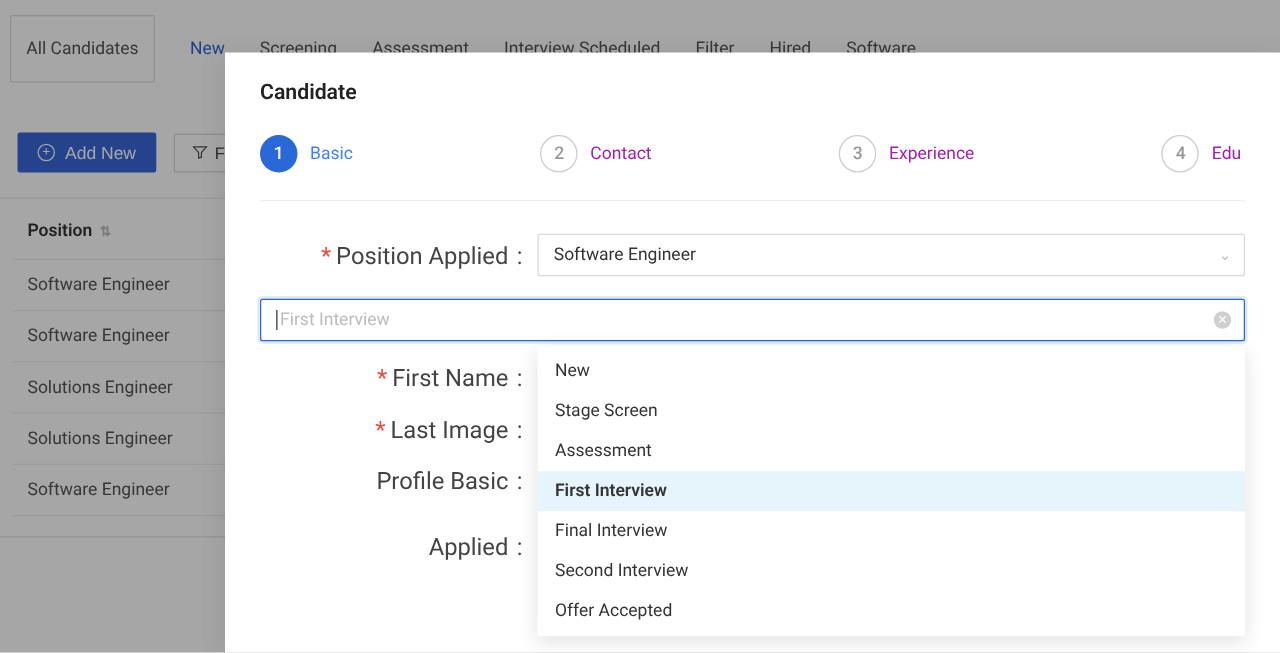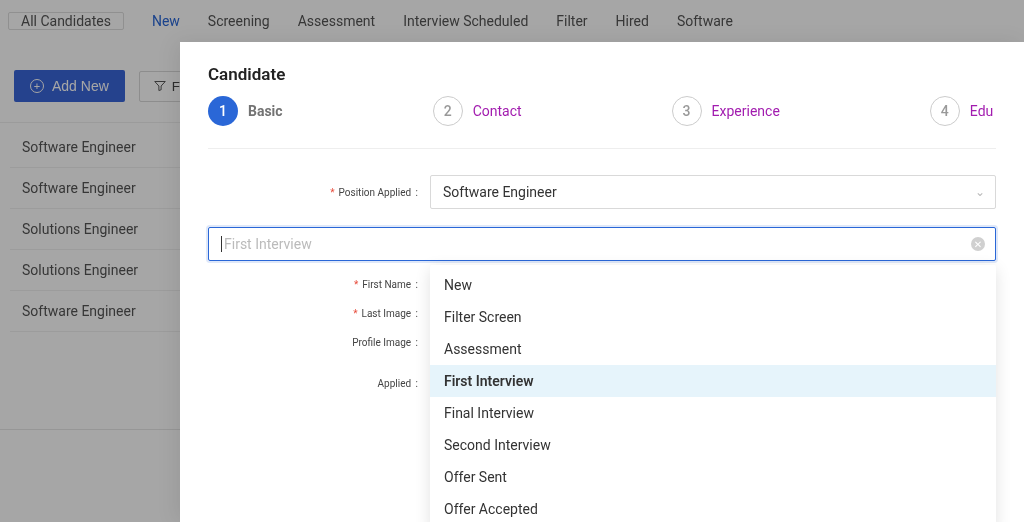--- a/index.html
+++ b/index.html
@@ -30,21 +30,21 @@
       display: flex;
       align-items: center;
       padding: 12px 8px 18px 8px;
       gap: 28px;
       color: #555;
     }
     .tabs-row .tab { cursor: pointer; }
     .tabs-row .tab.selected {
       border: 1px solid #ddd;
       background: #fff;
-      padding: 0 12px;
+      padding: 18px 12px;
       border-radius: 2px;
     }
     .tabs-row .tab.plain { color: #2a67d7; }
     .toolbar-row {
       display: flex;
       align-items: center;
       gap: 14px;
       padding: 22px 14px 20px;
       border-bottom: 1px solid #eee;
     }
@@ -122,21 +122,21 @@
       bottom: 0;
       background: #fff;
       z-index: 10;
       box-shadow: -4px 0 20px rgba(0,0,0,0.08);
       padding: 22px 28px 0 28px;
     }
     .drawer-title {
       font-size: 17px;
       font-weight: 600;
       color: #222;
-      margin-bottom: 12px;
+      margin-bottom: 24px;
     }
     .steps {
       display: flex;
       align-items: center;
       gap: 0;
       padding-bottom: 22px;
       border-bottom: 1px solid #eee;
       margin-bottom: 26px;
     }
     .step {
@@ -150,39 +150,39 @@
       width: 30px; height: 30px;
       border-radius: 50%;
       display: flex;
       align-items: center;
       justify-content: center;
       font-size: 14px;
       font-weight: 500;
     }
     .step-circle.active { background: #2a67d7; color: #fff; }
     .step-circle.inactive { border: 1px solid #ccc; color: #999; }
-    .step-label { color: #737373; font-weight: 700; }
+    .step-label { color: #3b82f6; font-weight: 400; }
     .step.inactive .step-label { color: #a21caf; font-weight: 400; }
 
     .form {
       display: flex;
       flex-direction: column;
       gap: 18px;
     }
     .form-row {
       display: flex;
       align-items: center;
       gap: 12px;
       position: relative;
     }
     .form-label {
       width: 210px;
       text-align: right;
       color: #444;
-      font-size: 10px;
+      font-size: 19px;
     }
     .req { color: #e74c3c; margin-right: 4px; }
     .colon { margin-left: 2px; color: #444; }
     .form-control {
       flex: 1;
       min-width: 0;
     }
     .select {
       width: 100%;
       border: 1px solid #d9d9d9;
@@ -278,20 +278,24 @@
       <span class="filter-icon">
         <svg viewBox="0 0 16 16" width="12" height="12">
             <path d="M1 2h14l-5.5 6v5l-3 1v-6z" fill="none" stroke="#555" stroke-width="1.3"></path>
           </svg>
       </span>
       <span>Filter</span>
     </button>
   </div>
 
   <div class="table-wrap">
+    <div class="table-header">
+      <span>Position</span>
+      <span class="sort-icon">⇅</span>
+    </div>
     <div class="table-row">Software Engineer</div>
     <div class="table-row">Software Engineer</div>
     <div class="table-row">Solutions Engineer</div>
     <div class="table-row">Solutions Engineer</div>
     <div class="table-row">Software Engineer</div>
   </div>
 
   <div class="page-divider"></div>
 </div>
 
@@ -335,43 +339,42 @@
     <div class="form-row">
       <div class="form-control">
         <div class="select open">
           <span class="cursor-bar"></span>
             <span class="placeholder-text">First Interview</span>
           <span class="clear-icon">✕</span>
         </div>
       </div>
       <div class="dropdown">
         <div class="dropdown-item">New</div>
-        <div class="dropdown-item">Filter Screen</div>
+        <div class="dropdown-item">Stage Screen</div>
         <div class="dropdown-item">Assessment</div>
         <div class="dropdown-item highlight">First Interview</div>
         <div class="dropdown-item">Final Interview</div>
         <div class="dropdown-item">Second Interview</div>
-        <div class="dropdown-item">Offer Sent</div>
         <div class="dropdown-item">Offer Accepted</div>
       </div>
     </div>
 
     <div class="form-row">
       <div class="form-label">
         <span class="req">*</span><span>First Name</span><span class="colon"> :</span>
       </div>
     </div>
     <div class="form-row">
       <div class="form-label">
         <span class="req">*</span><span>Last Image</span><span class="colon"> :</span>
       </div>
     </div>
     <div class="form-row">
       <div class="form-label">
-        <span>Profile Image</span><span class="colon"> :</span>
+        <span>Profile Basic</span><span class="colon"> :</span>
       </div>
     </div>
     <div class="form-row" style="margin-top:12px;">
       <div class="form-label">
         <span>Applied</span><span class="colon"> :</span>
       </div>
     </div>
   </div>
 </div>
 

